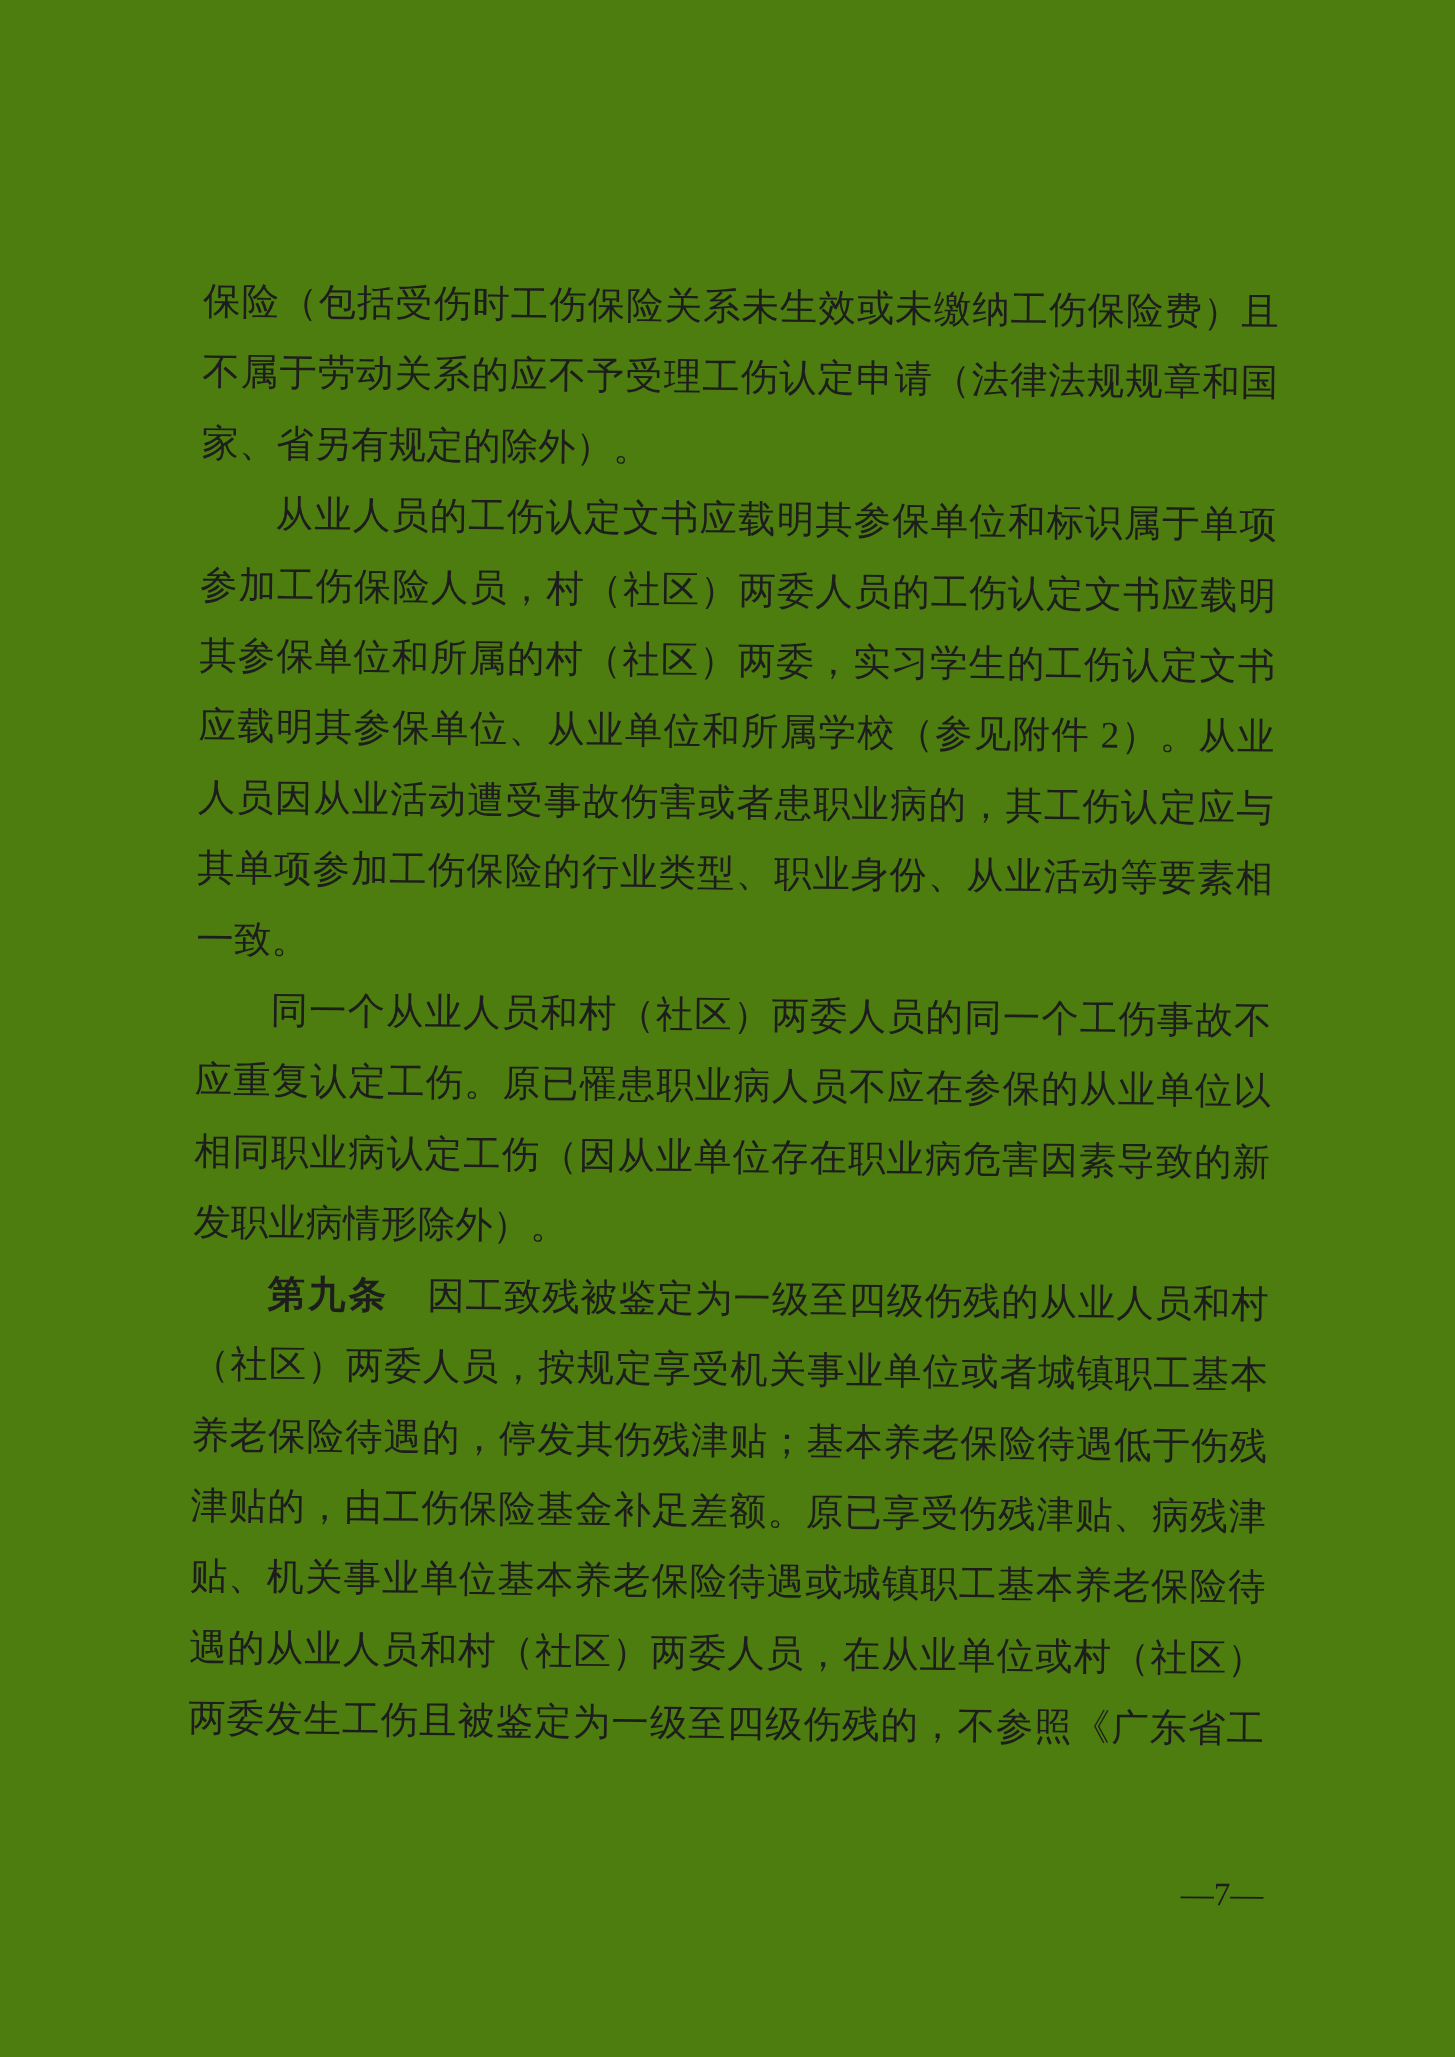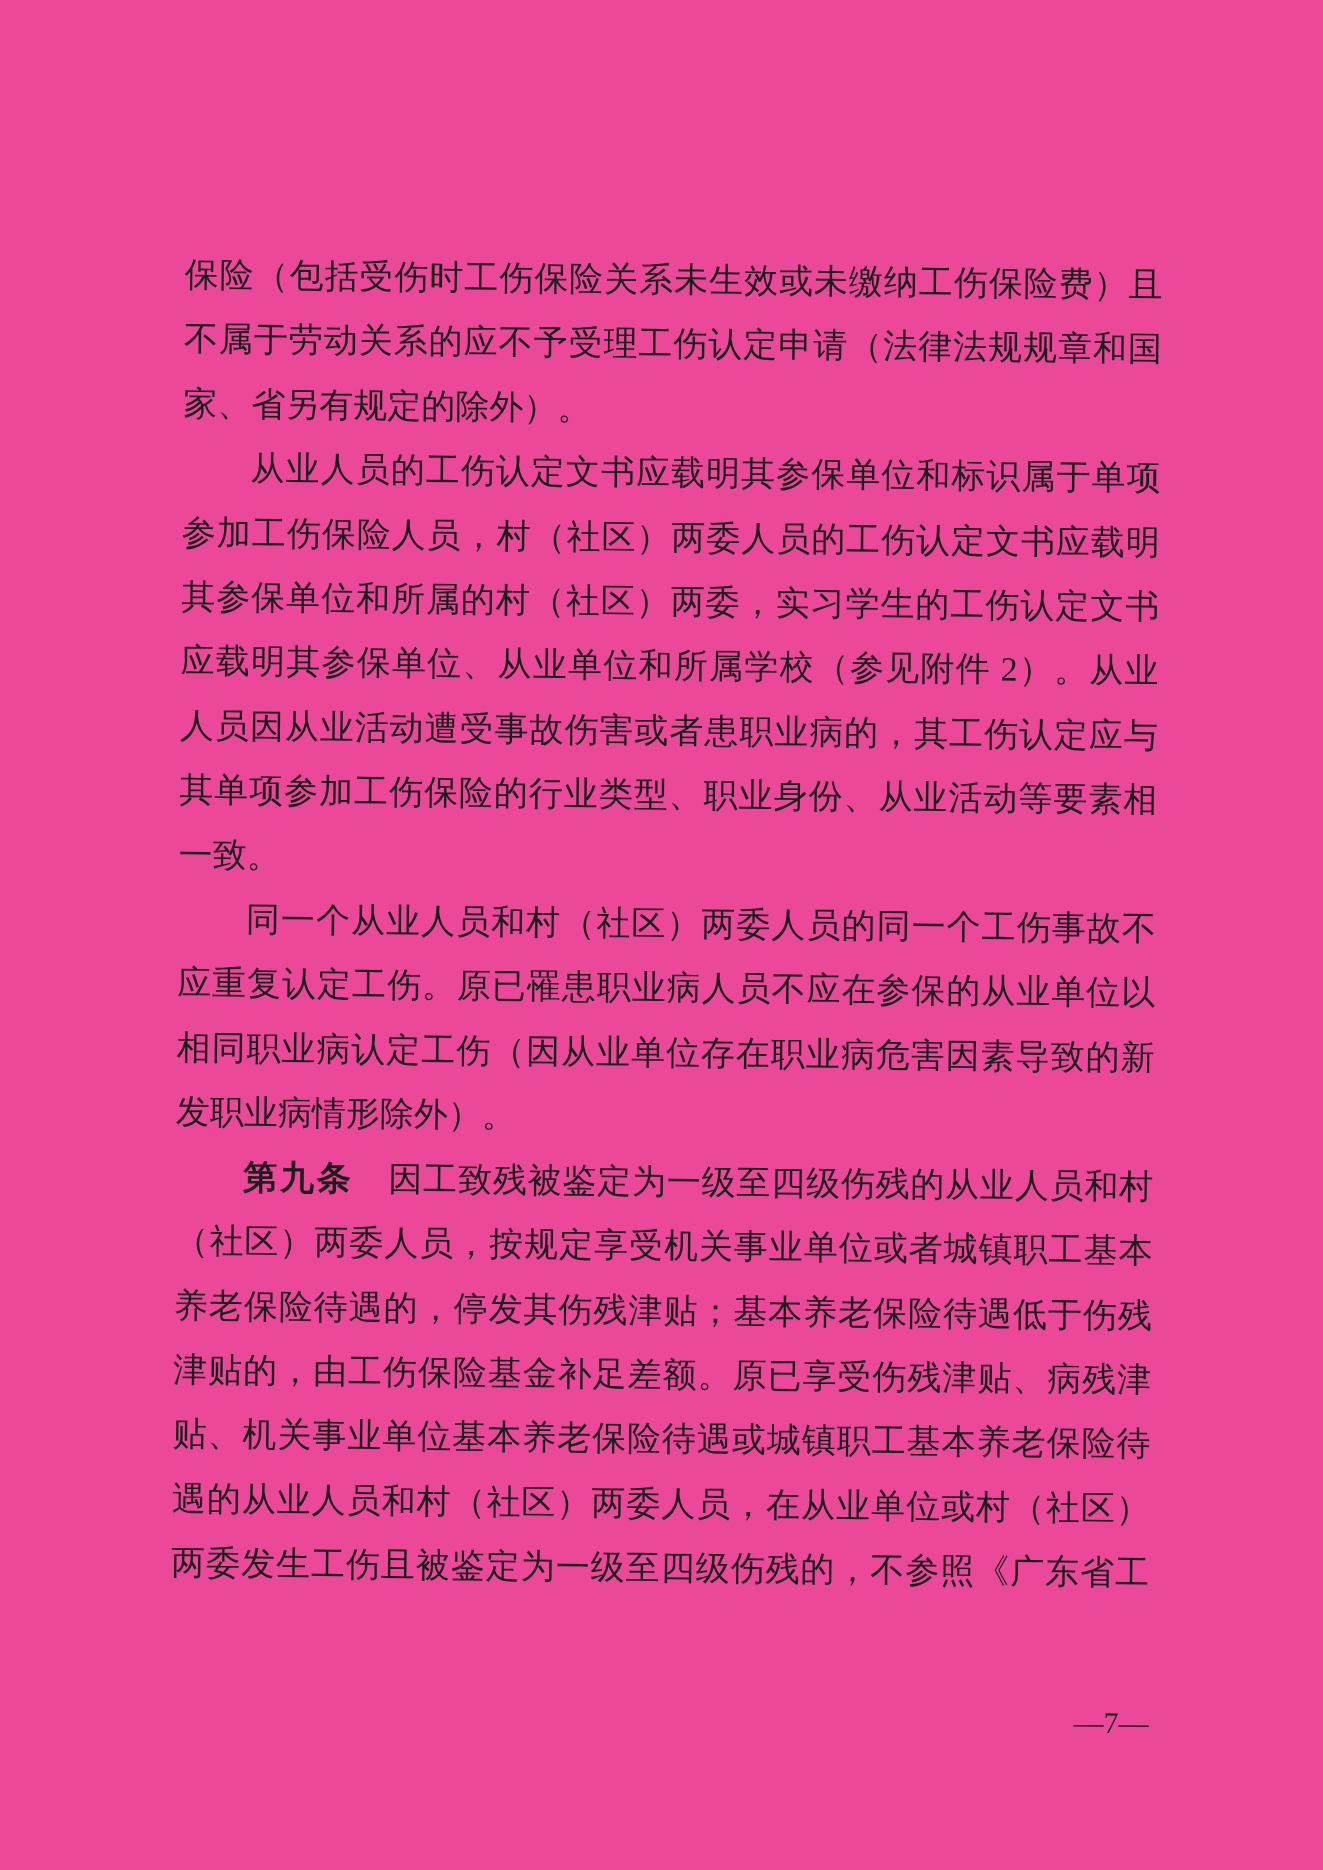--- a/index.html
+++ b/index.html
@@ -4,21 +4,21 @@
 <style>
   html, body {
     margin: 0;
     padding: 0;
     background: #ffffff;
   }
   .page {
     position: relative;
     width: 1323px;
     height: 1870px;
-    background: #ec4899;
+    background: #4d7c0f;
     overflow: hidden;
     font-family: "Liberation Serif", "DejaVu Serif", serif;
   }
   .text-block {
     position: absolute;
     left: 185px;
     top: 243px;
     width: 978px;
     font-size: 34px;
     line-height: 64.4px;

